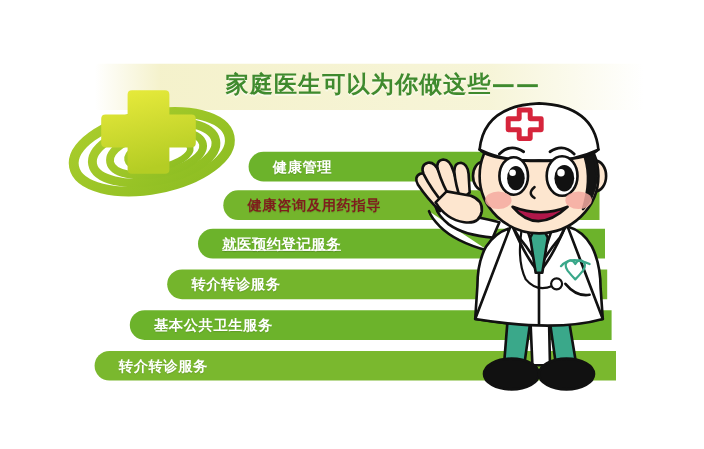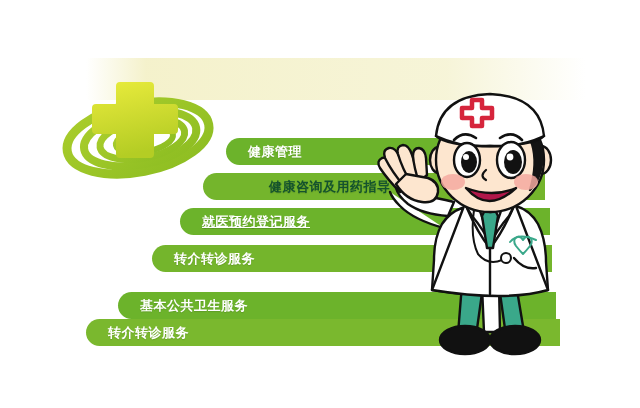--- a/index.html
+++ b/index.html
@@ -85,20 +85,21 @@
   }
   .doctor svg { display:block; }
 </style>
 </head>
 <body>
 
 <div id="poster" style="background: rgb(255, 255, 255);">
 
   <div class="title-band"></div>
 
+  <div class="title-text" style="color: rgb(63, 138, 46);">家庭医生可以为你做这些——</div>
 
   <div class="logo">
     <svg width="170" height="140" viewBox="0 0 170 140">
       <defs>
         <linearGradient id="crossGrad" x1="0" y1="0" x2="0.25" y2="1">
           <stop offset="0%" stop-color="#e9ec3c"></stop>
           <stop offset="45%" stop-color="#d2dd32"></stop>
           <stop offset="100%" stop-color="#b4cd24"></stop>
         </linearGradient>
         <linearGradient id="ringGrad" x1="0" y1="0" x2="1" y2="1">
@@ -116,29 +117,29 @@
 
       <path d="M62 40 L92 40 Q96 40 96 44 L96 62 L116 62 Q120 62 120 66 L120 88 Q120 92 116 92 L96 92 L96 112 Q96 116 92 116 L62 116 Q58 116 58 112 L58 92 L38 92 Q34 92 34 88 L34 66 Q34 62 38 62 L58 62 L58 44 Q58 40 62 40 Z" fill="url(#crossGrad)"></path>
     </svg>
   </div>
 
   <div>
     <div class="bar" style="left: 226px; top: 138px; width: 314px; background: rgb(108, 179, 43); padding-left: 22px;">
       <span class="bar-label" style="color: rgb(255, 255, 255);">健康管理</span>
     </div>
     <div class="bar" style="left: 203px; top: 173px; width: 342px; background: rgb(116, 181, 44); padding-left: 22px;">
-      <span class="bar-label" style="color: #14532d; margin-left: 44px;">健康咨询及用药指导</span>
+      <span class="bar-label" style="color: #7f1d1d;">健康咨询及用药指导</span>
     </div>
     <div class="bar" style="left: 180px; top: 208px; width: 370px; background: rgb(108, 179, 43); padding-left: 22px;">
       <span class="bar-label" style="color: rgb(255, 255, 255); text-decoration: underline;">就医预约登记服务</span>
     </div>
     <div class="bar" style="left: 152px; top: 245px; width: 400px; background: rgb(116, 181, 44); padding-left: 22px;">
       <span class="bar-label" style="color: rgb(255, 255, 255);">转介转诊服务</span>
     </div>
-    <div class="bar" style="left: 118px; top: 282px; width: 438px; background: rgb(108, 179, 43); padding-left: 22px; margin-top: 10px;">
+    <div class="bar" style="left: 118px; top: 282px; width: 438px; background: rgb(108, 179, 43); padding-left: 22px;">
       <span class="bar-label" style="color: rgb(255, 255, 255);">基本公共卫生服务</span>
     </div>
     <div class="bar" style="left: 86px; top: 319px; width: 474px; background: rgb(122, 184, 46); padding-left: 22px;">
       <span class="bar-label" style="color: rgb(255, 255, 255);">转介转诊服务</span>
     </div>
   </div>
 
   <div class="doctor">
     <svg width="250" height="275" viewBox="0 0 250 275">
       <g stroke="#111" stroke-width="2.4" stroke-linejoin="round" stroke-linecap="round">

